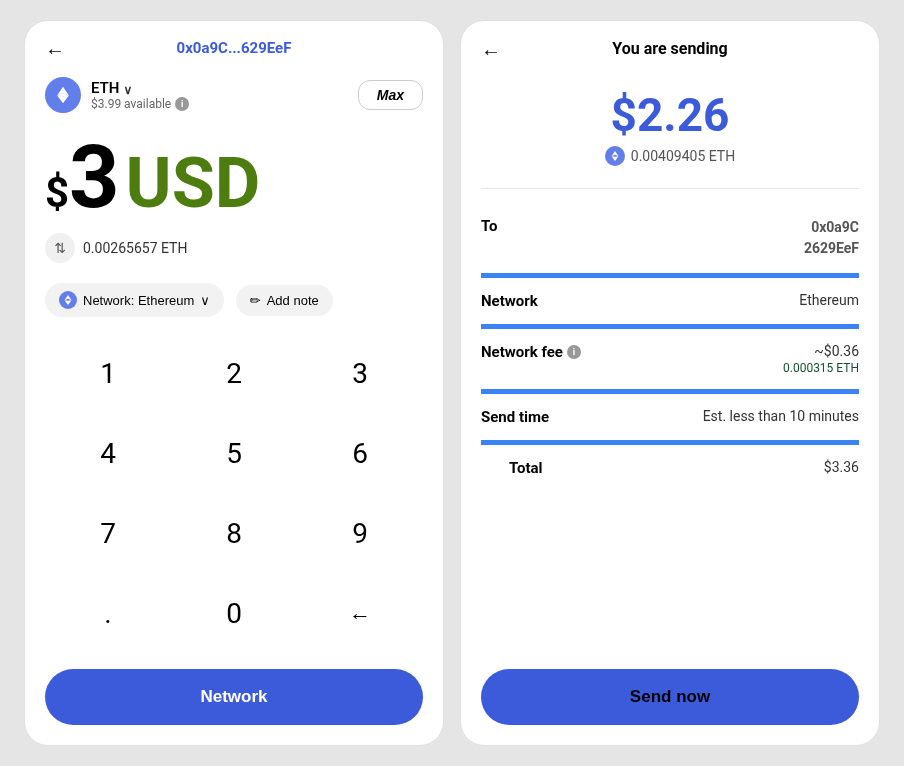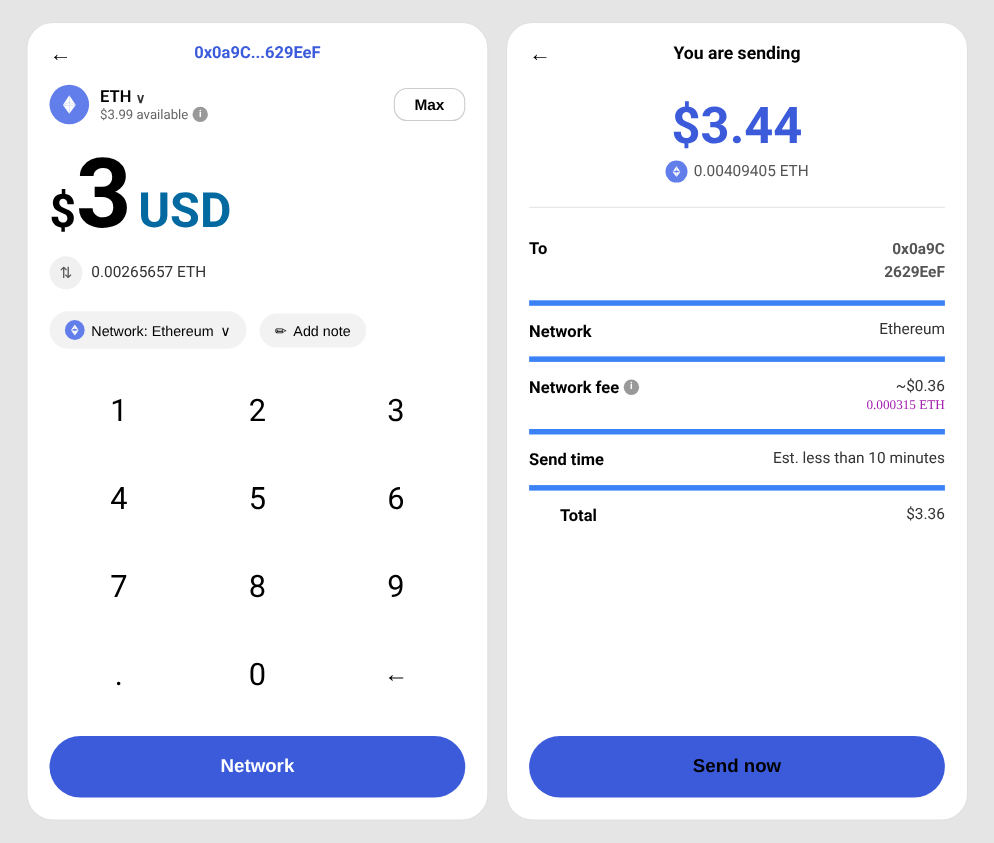--- a/index.html
+++ b/index.html
@@ -118,43 +118,44 @@
     }
     .max-btn {
       border: 1.5px solid #ccc;
       border-radius: 12px;
       padding: 6px 18px;
       font-size: 14px;
       font-weight: 600;
       color: #000;
       background: #fff;
       cursor: pointer;
+      font-style: italic;
     }
 
     .amount-display {
       padding: 10px 20px 4px;
       display: flex;
       align-items: baseline;
     }
     .dollar-sign {
       font-size: 42px;
       font-weight: 700;
       color: #000;
       line-height: 1;
     }
     .amount-number {
       font-size: 88px;
       font-weight: 700;
       color: #000;
       line-height: 1;
     }
     .currency-label {
-      font-size: 44px;
-      font-weight: 700;
-      color: #0369a1;
+      font-size: 70px;
+      font-weight: 700;
+      color: #4d7c0f;
       line-height: 1;
       margin-left: 6px;
     }
 
     .eth-equivalent {
       display: flex;
       align-items: center;
       gap: 8px;
       padding: 8px 20px;
     }
@@ -331,23 +332,22 @@
       gap: 4px;
     }
     .detail-value {
       font-size: 14px;
       color: #333;
       text-align: right;
     }
     .detail-value .secondary {
       display: block;
       font-size: 12px;
-      color: #a21caf;
+      color: #14532d;
       margin-top: 2px;
-      font-family: Liberation Serif, serif;
     }
     .to-address {
       font-size: 14px;
       color: #555;
       text-align: right;
       line-height: 1.5;
       font-weight: bold;
     }
 
     .send-now-btn {
@@ -448,21 +448,21 @@
     <button class="preview-btn">Network</button>
   </div>
 
   <div class="screen right-screen">
     <div class="header">
       <span class="back-btn">←</span>
       <span class="title">You are sending</span>
     </div>
 
     <div class="sending-amount">
-      <div class="sending-usd">$3.44</div>
+      <div class="sending-usd">$2.26</div>
       <div class="sending-eth">
         <div class="eth-small-icon">
           <svg width="12" height="12" viewBox="0 0 24 24" fill="white">
               <polygon points="12,2 12,9.5 19,12.5"></polygon>
               <polygon points="12,2 5,12.5 12,9.5"></polygon>
               <polygon points="12,13.5 19,12.5 12,22"></polygon>
               <polygon points="12,13.5 5,12.5 12,22"></polygon>
             </svg>
         </div>
         <span>0.00409405 ETH</span>

